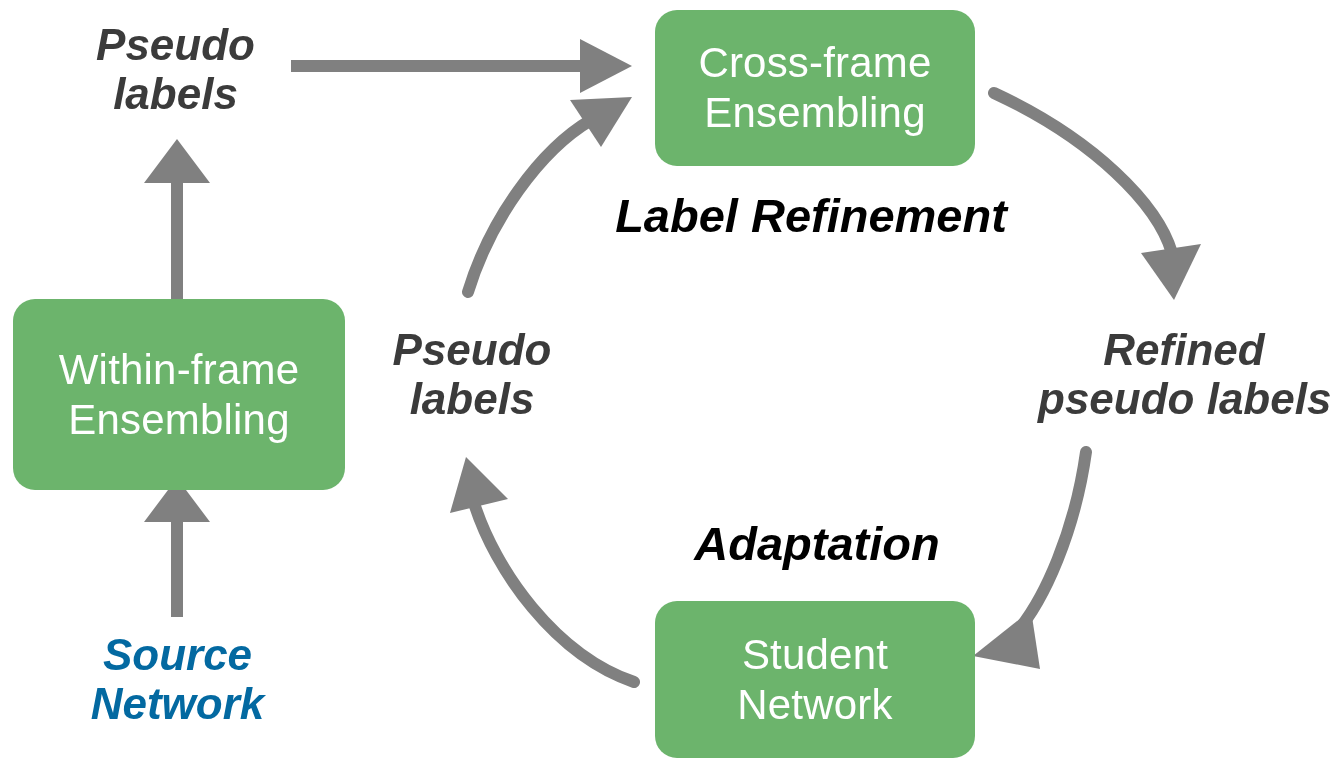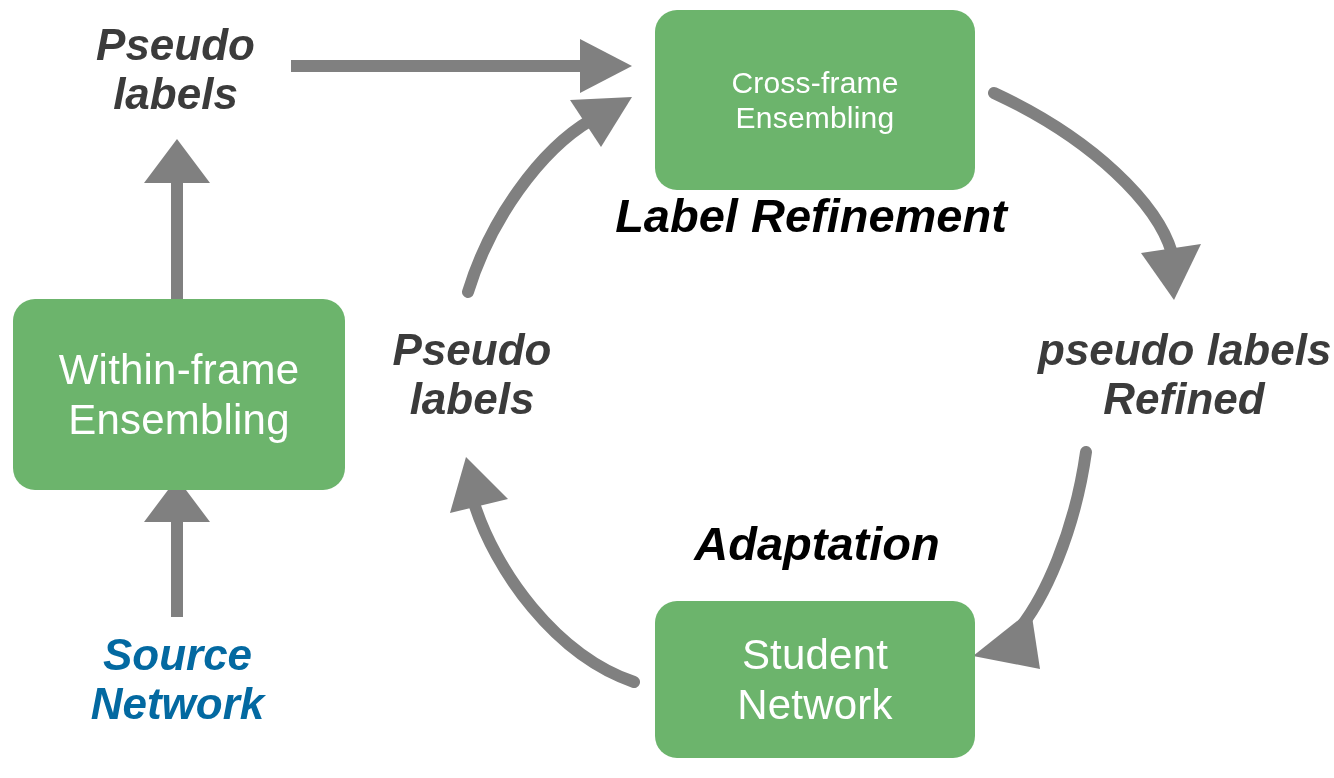--- a/index.html
+++ b/index.html
@@ -52,22 +52,22 @@
     font-style: italic;
   }
   .free-label .lbl-line { display: block; }
 
   
   #box-within {
     left: 13px;  top: 299px;  width: 332px; height: 191px;
     font-size: 42px;
   }
   #box-cross {
-    left: 655px; top: 10px;  width: 320px; height: 180px;
-    font-size: 30px;
+    left: 655px; top: 10px;  width: 320px; height: 156px;
+    font-size: 42px;
   }
   #box-student {
     left: 655px; top: 601px; width: 320px; height: 157px;
     font-size: 42px;
   }
 
   
   #lbl-pseudo-top {
     left: 58px;  top: 20px;  width: 235px;
     font-size: 44px; color: #3b3b3b;
@@ -161,21 +161,21 @@
     <span class="lbl-line">Pseudo</span>
     <span class="lbl-line">labels</span>
   </div>
 
   <div class="free-label" id="lbl-source">
     <span class="lbl-line">Source</span>
     <span class="lbl-line">Network</span>
   </div>
 
   <div class="free-label" id="lbl-refined">
+    <span class="lbl-line">Refined</span>
     <span class="lbl-line">pseudo labels</span>
-    <span class="lbl-line">Refined</span>
   </div>
 
   <div class="free-label" id="lbl-label-refinement">Label Refinement</div>
 
   <div class="free-label" id="lbl-adaptation">Adaptation</div>
 
 </div>
 
 </body></html>

